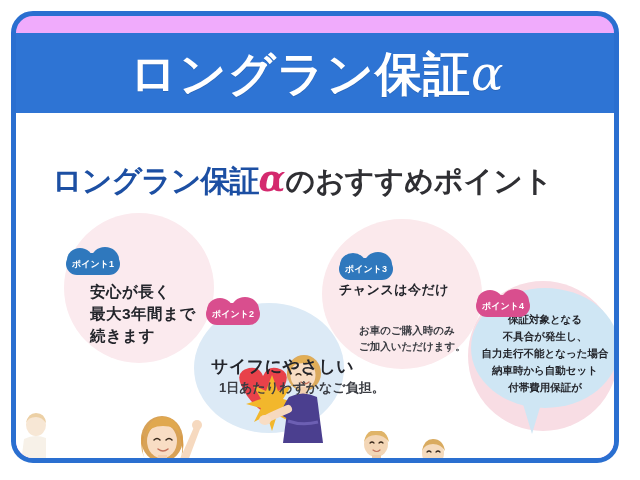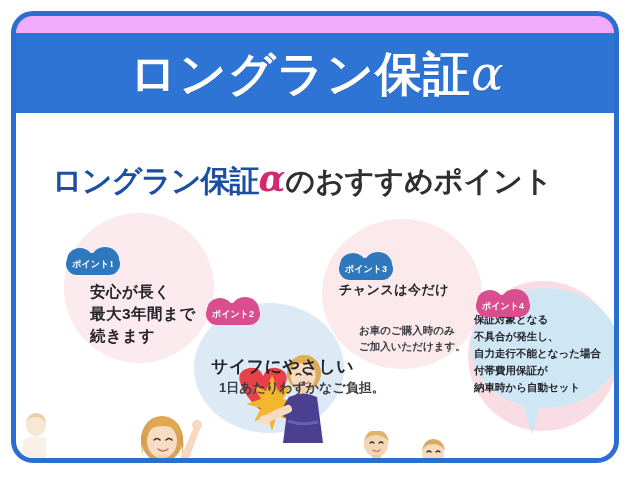--- a/index.html
+++ b/index.html
@@ -134,21 +134,21 @@
   }
   .badge::before, .badge::after {
     content: ""; position: absolute; border-radius: 50%;
     background: inherit; z-index: -1;
   }
   .badge::before { width: 26px; height: 24px; left: 1px;  top: -5px; }
   .badge::after  { width: 28px; height: 25px; right: 1px; top: -6px; }
   .badge-blue { background: #2f78bd; }
   .badge-pink { background: #d94e8e; }
 
-  #badge-p1 { left: 50px;  top: 140px; font-family: Liberation Serif, serif; }
+  #badge-p1 { left: 50px;  top: 140px; }
   #badge-p2 { left: 190px; top: 190px; }
   #badge-p3 { left: 323px; top: 145px; }
   #badge-p4 { left: 460px; top: 182px; }
 
   
   .pt-heading {
     position: absolute;
     color: #23252b;
     font-weight: 700;
     line-height: 1.42;
@@ -185,21 +185,21 @@
     left: 52px; bottom: -26px;
     width: 0; height: 0;
     border-left: 9px solid transparent;
     border-right: 9px solid transparent;
     border-top: 30px solid #cfe6f4;
   }
   #p4-text {
     position: absolute;
     left: 458px; top: 198px;
     width: 142px;
-    text-align: left;
+    text-align: center;
     color: #23252b;
     font-size: 10.5px;
     font-weight: 700;
     line-height: 1.62;
     z-index: 5;
   }
 
   
   .illus { position: absolute; z-index: 3; }
   #illus-woman-green { left: 108px; top: 290px; }
@@ -369,19 +369,19 @@
       <div class="pt-sub" id="p3-sub">
         <div>お車のご購入時のみ</div>
         <div>ご加入いただけます。</div>
       </div>
 
       <div class="badge badge-pink" id="badge-p4">ポイント4</div>
       <div id="p4-text">
         <div>保証対象となる</div>
         <div>不具合が発生し、</div>
         <div>自力走行不能となった場合</div>
+        <div>納車時から自動セット</div>
         <div>付帯費用保証が</div>
-        <div>納車時から自動セット</div>
       </div>
 
     </div>
   </div>
 </div>
 
 </body></html>

